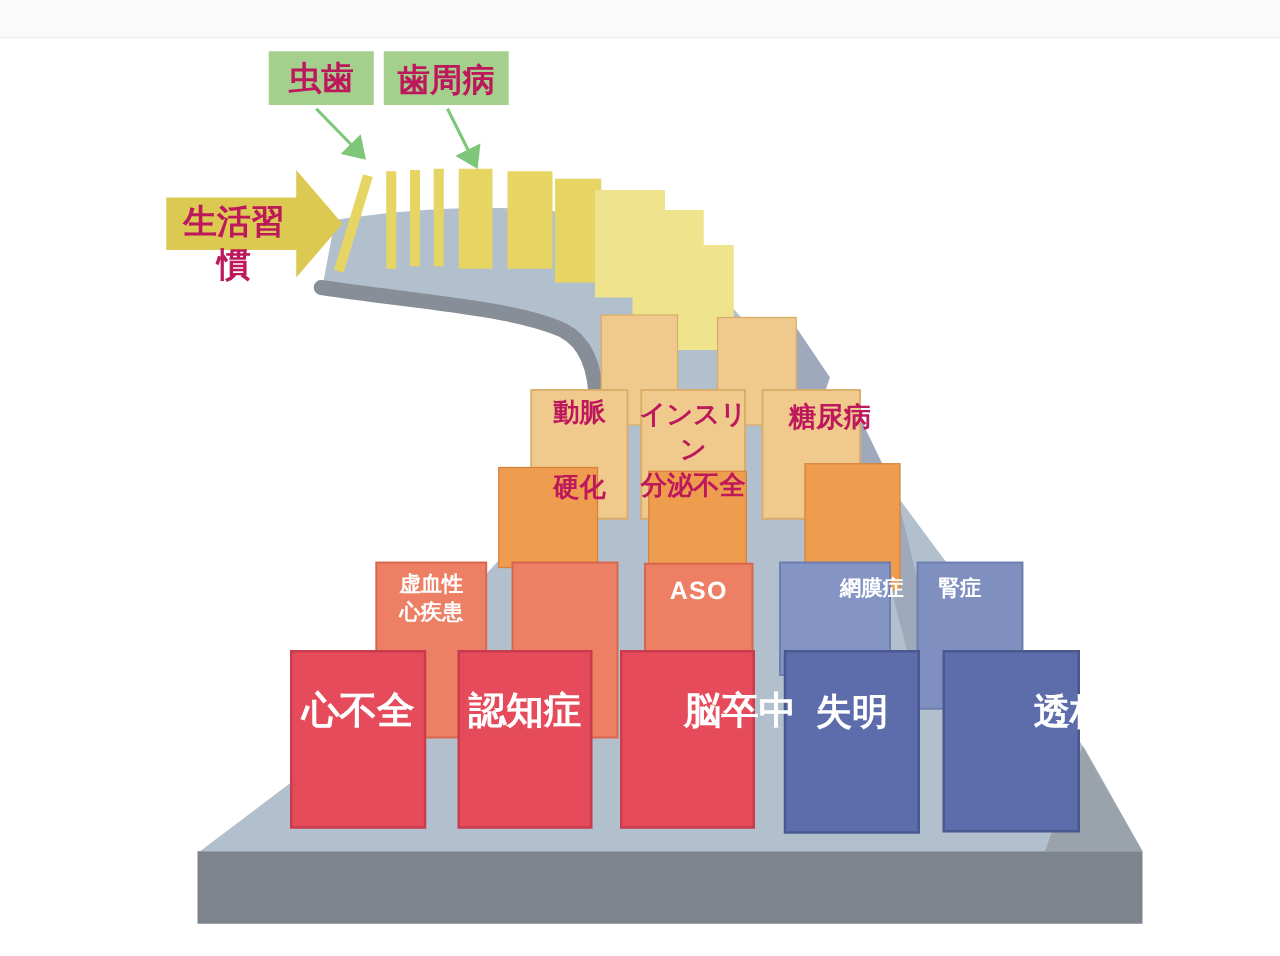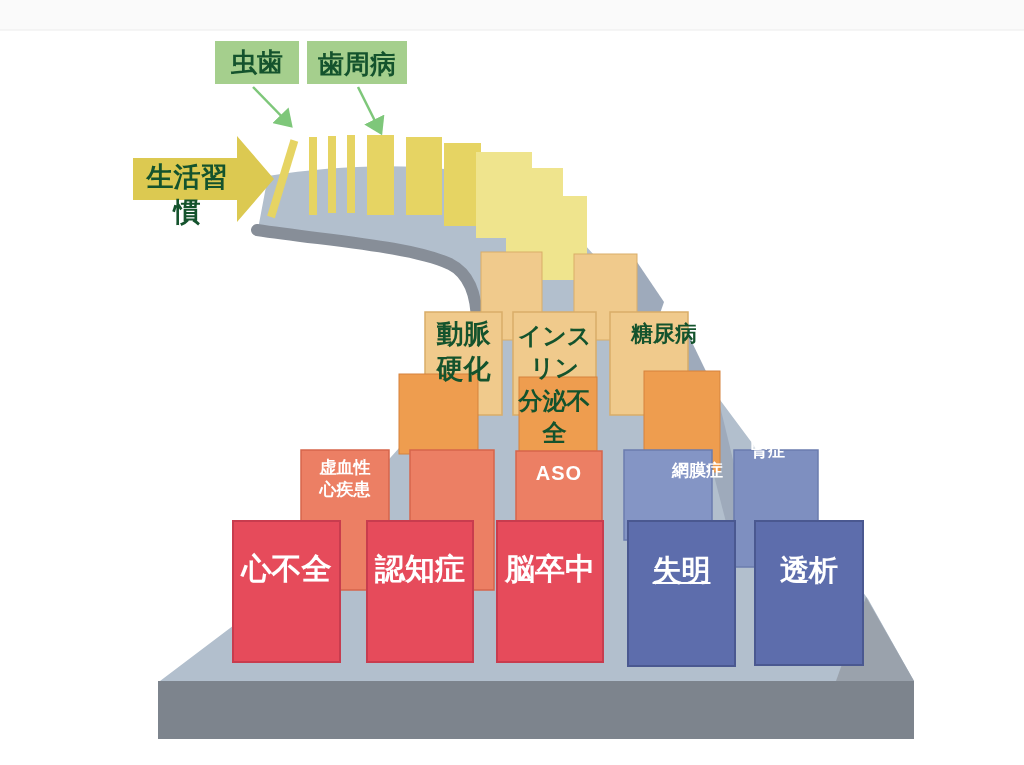--- a/index.html
+++ b/index.html
@@ -2,31 +2,31 @@
 <html><head>
 <meta charset="utf-8">
 <style>
   html,body{margin:0;padding:0;background:#fff;}
   .stage{position:relative;width:1024px;height:765px;background:#ffffff;overflow:hidden;
          font-family:"Liberation Sans","DejaVu Sans",sans-serif;}
   svg.layer{position:absolute;left:0;top:0;}
   .lbl{position:absolute;display:flex;flex-direction:column;align-items:center;
        justify-content:center;text-align:center;font-weight:bold;pointer-events:none;}
   .lbl .line{display:block;}
-  .dark{color:#14532d;}
+  .dark{color:#be185d;}
   .light{color:#ffffff;}
   .f30{font-size:30px;line-height:1.3;}
   .f29{font-size:29px;line-height:1.3;}
   .f27{font-size:27px;line-height:1.3;}
   .f26{font-size:26px;line-height:1.45;}
   .f24{font-size:20px;line-height:1.25;letter-spacing:1px;}
-  .f23{font-size:27px;line-height:1.3;}
+  .f23{font-size:21px;line-height:1.3;gap:33px;}
   .f22{font-size:22px;line-height:1.3;}
   .f21{font-size:17px;line-height:1.28;}
-  .f19{font-size:24px;line-height:1.35;}
+  .f19{font-size:21px;line-height:1.35;font-family:Liberation Mono, monospace;}
 </style>
 </head>
 <body>
 
 <div class="stage">
 
   <svg class="layer" width="1024" height="765" viewBox="0 0 1024 765">
     <defs>
       <marker id="ah" markerWidth="9" markerHeight="9" refX="6" refY="4.5" orient="auto">
         <path d="M0,0 L7,4.5 L0,9 Z" fill="#7ec77a"></path>
@@ -126,33 +126,33 @@
   <div class="lbl light f21" style="left:301px;top:457px;width:88px;">
     <span class="line">虚血性</span>
     <span class="line">心疾患</span>
   </div>
   <div class="lbl light f24" style="left:516px;top:461px;width:86px;">
     <span class="line">ASO</span>
   </div>
   <div class="lbl light f21" style="left:624px;top:460px;width:95px;padding-left:26px;">
     <span class="line">網膜症</span>
   </div>
-  <div class="lbl light f21" style="left:734px;top:440px;width:68px;">
+  <div class="lbl light f21" style="left:734px;top:460px;width:68px;">
     <span class="line">腎症</span>
   </div>
 
   <div class="lbl light f30" style="left:233px;top:549px;width:107px;">
     <span class="line">心不全</span>
   </div>
   <div class="lbl light f30" style="left:367px;top:549px;width:106px;">
     <span class="line">認知症</span>
   </div>
-  <div class="lbl light f30" style="left:497px;top:549px;width:106px;">
+  <div class="lbl light f30" style="left:497px;top:549px;width:106px;padding-left:42px;">
     <span class="line">脳卒中</span>
   </div>
-  <div class="lbl light f29" style="left:628px;top:552px;width:107px;text-decoration:underline;">
+  <div class="lbl light f29" style="left:628px;top:552px;width:107px;">
     <span class="line">失明</span>
   </div>
-  <div class="lbl light f29" style="left:755px;top:552px;width:108px;">
+  <div class="lbl light f29" style="left:755px;top:552px;width:108px;padding-left:47px;">
     <span class="line">透析</span>
   </div>
 
 </div>
 
 </body></html>

